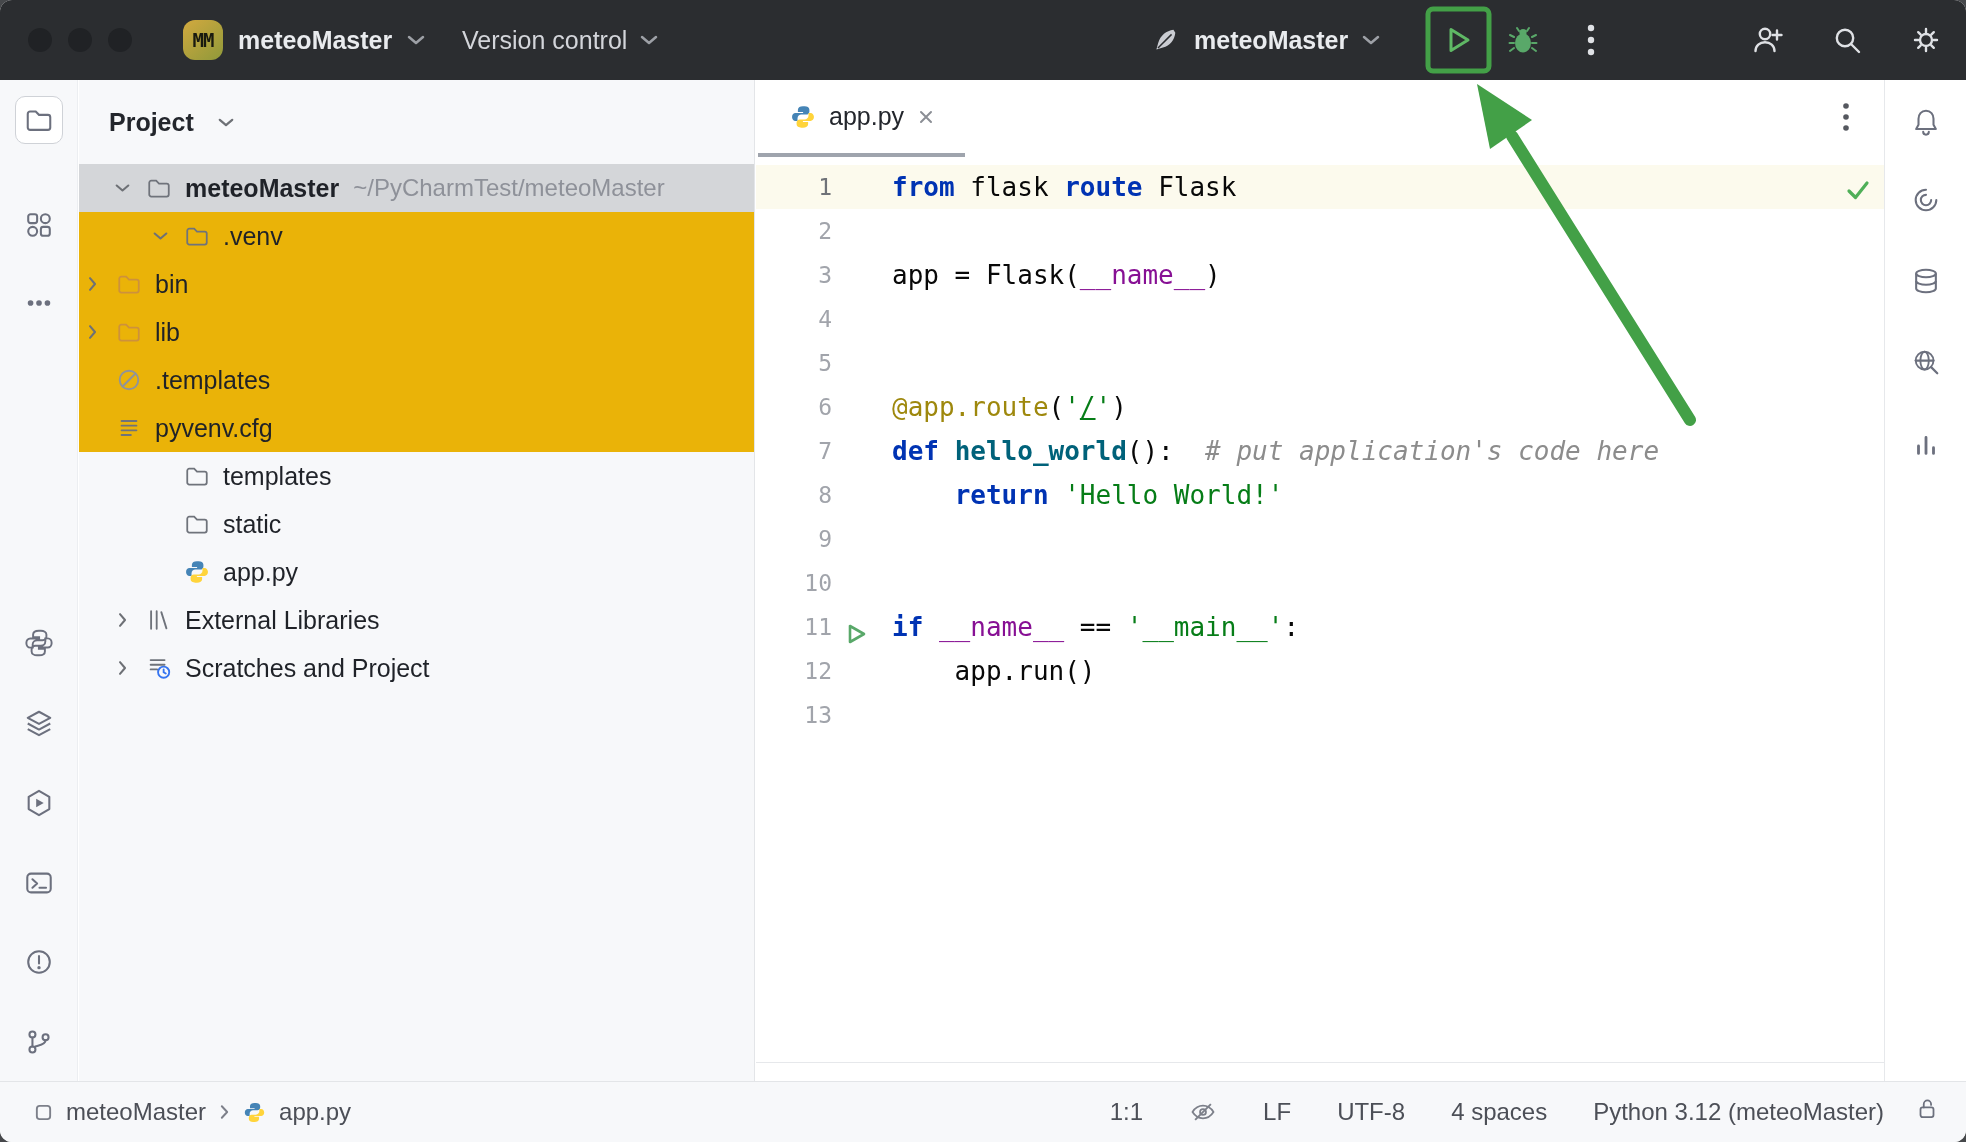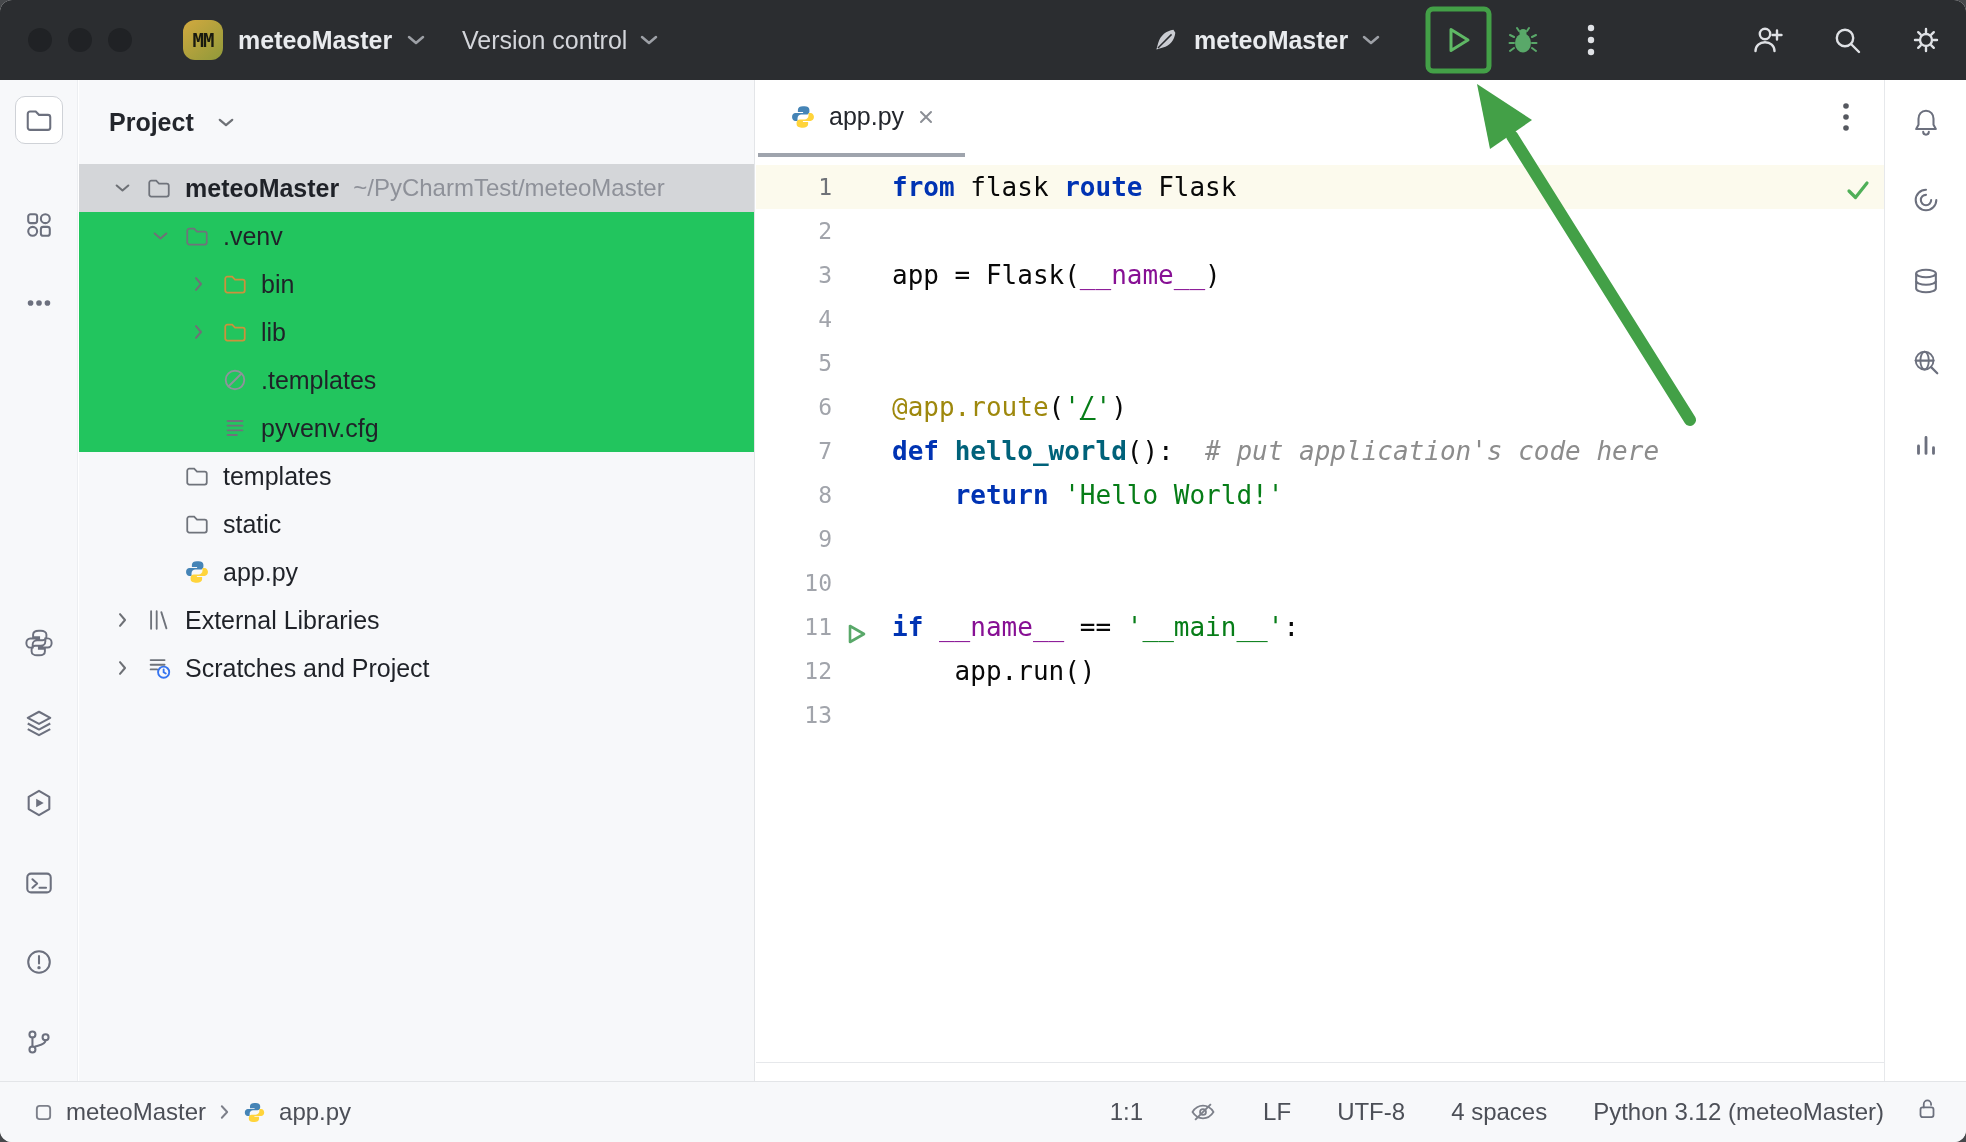--- a/index.html
+++ b/index.html
@@ -28,23 +28,23 @@
   .strip-right{right:0;width:82px;background:#fff;border-left:1px solid #e6e8eb}
   .sbtn{position:absolute;left:50%;transform:translate(-50%,-50%);width:48px;height:48px;border-radius:10px;
         display:flex;align-items:center;justify-content:center;color:#6c707e}
   .sbtn.active{background:#fff;border:1px solid #cfd2d7}
 
   
   .project-panel{position:absolute;left:79px;top:80px;width:676px;bottom:61px;background:#f7f8fa;border-right:1px solid #e3e5e8;overflow:hidden}
   .panel-header{height:84px;display:flex;align-items:center;gap:24px;padding-left:30px;font-size:25px;font-weight:600;color:#23262c}
   .tree{padding-top:0}
   .row{height:48px;display:flex;align-items:center;white-space:nowrap}
-  .row.l1{padding-left:30px}.row.l2{padding-left:68px}.row.l3{padding-left:106px}
+  .row.l1{padding-left:30px}.row.l2{padding-left:68px}.row.l3{}
   .row.selected{background:#d4d6d9}
-  .row.venvhl{background:#22c55e}
+  .row.venvhl{background:#eab308}
   .twisty{width:26px;flex:none;display:flex;justify-content:center;color:#6e7176}
   .twisty .rot{transform:rotate(-90deg)}
   .ticon{width:28px;flex:none;margin-left:10px;display:flex;justify-content:center}
   .lbl{margin-left:12px;font-size:25px;color:#1f2228}
   .lbl.bold{font-weight:600}
   .suffix{margin-left:14px;font-size:24px;color:#8e9199}
   .ic-folder{color:#6f737b}.ic-folder-o{color:#cd913c}.ic-gray{color:#8f939b}
 
   
   .editor-col{position:absolute;left:756px;top:80px;width:1128px;bottom:61px;background:#fff}

